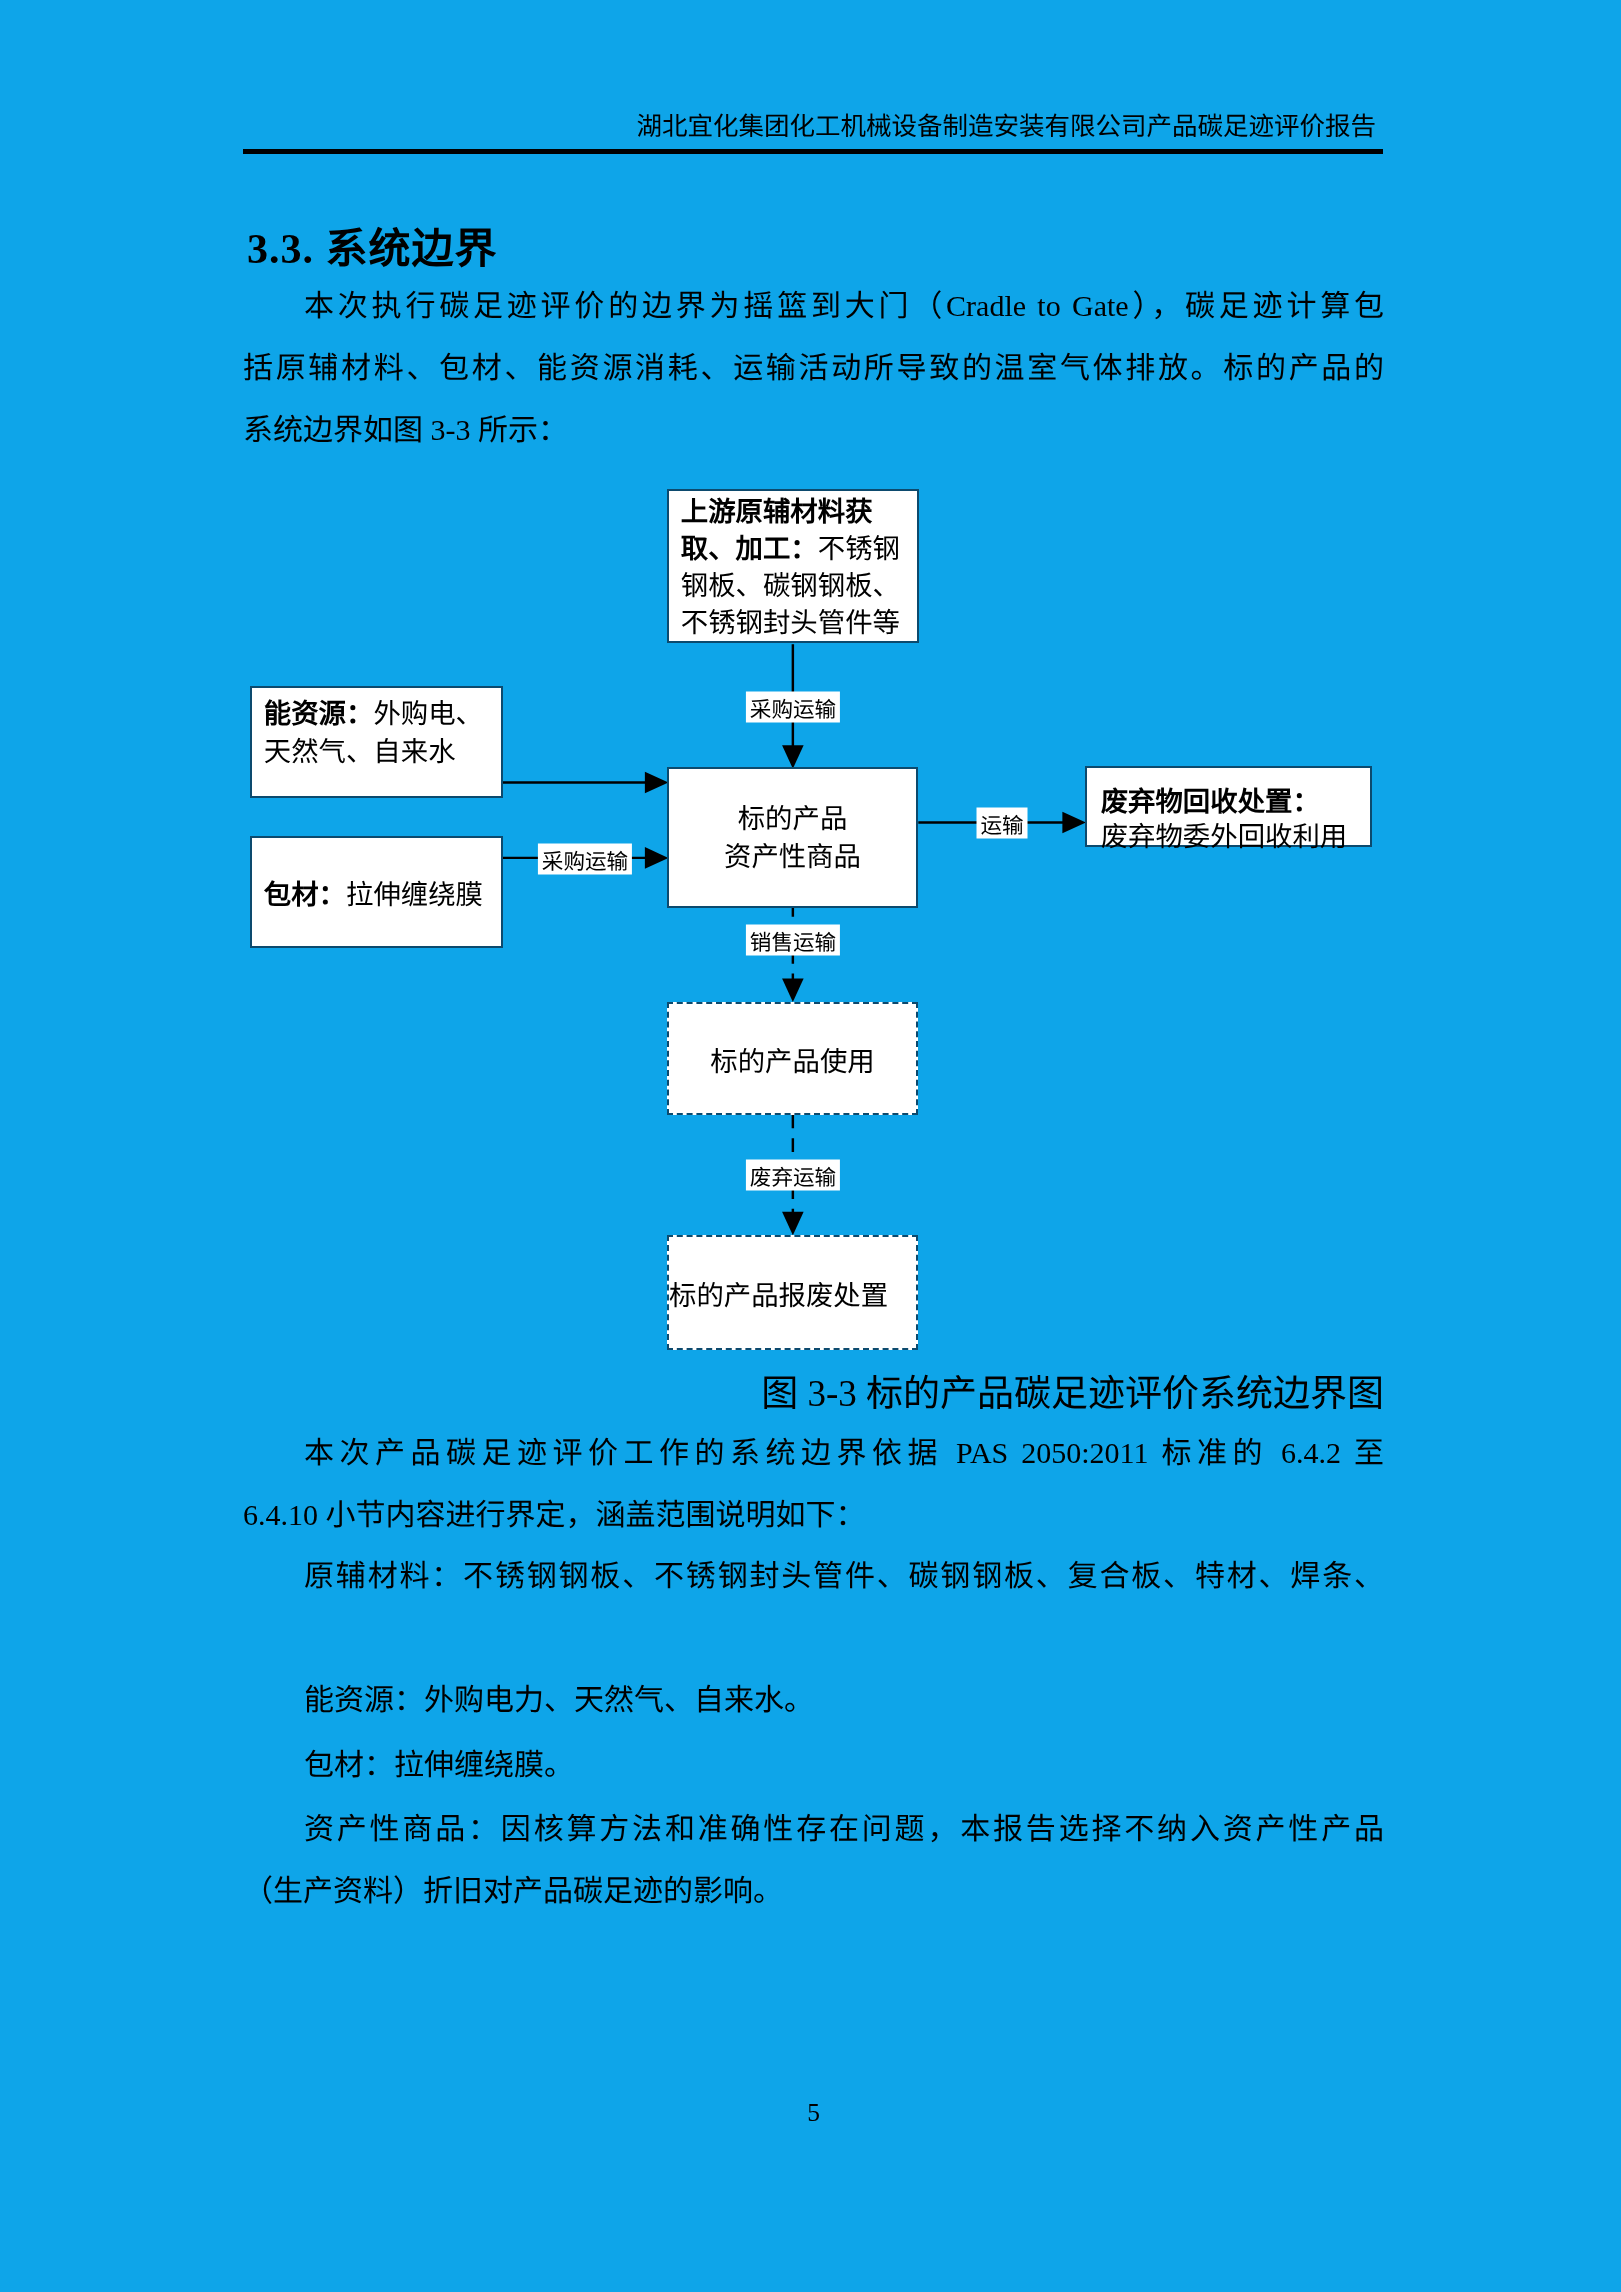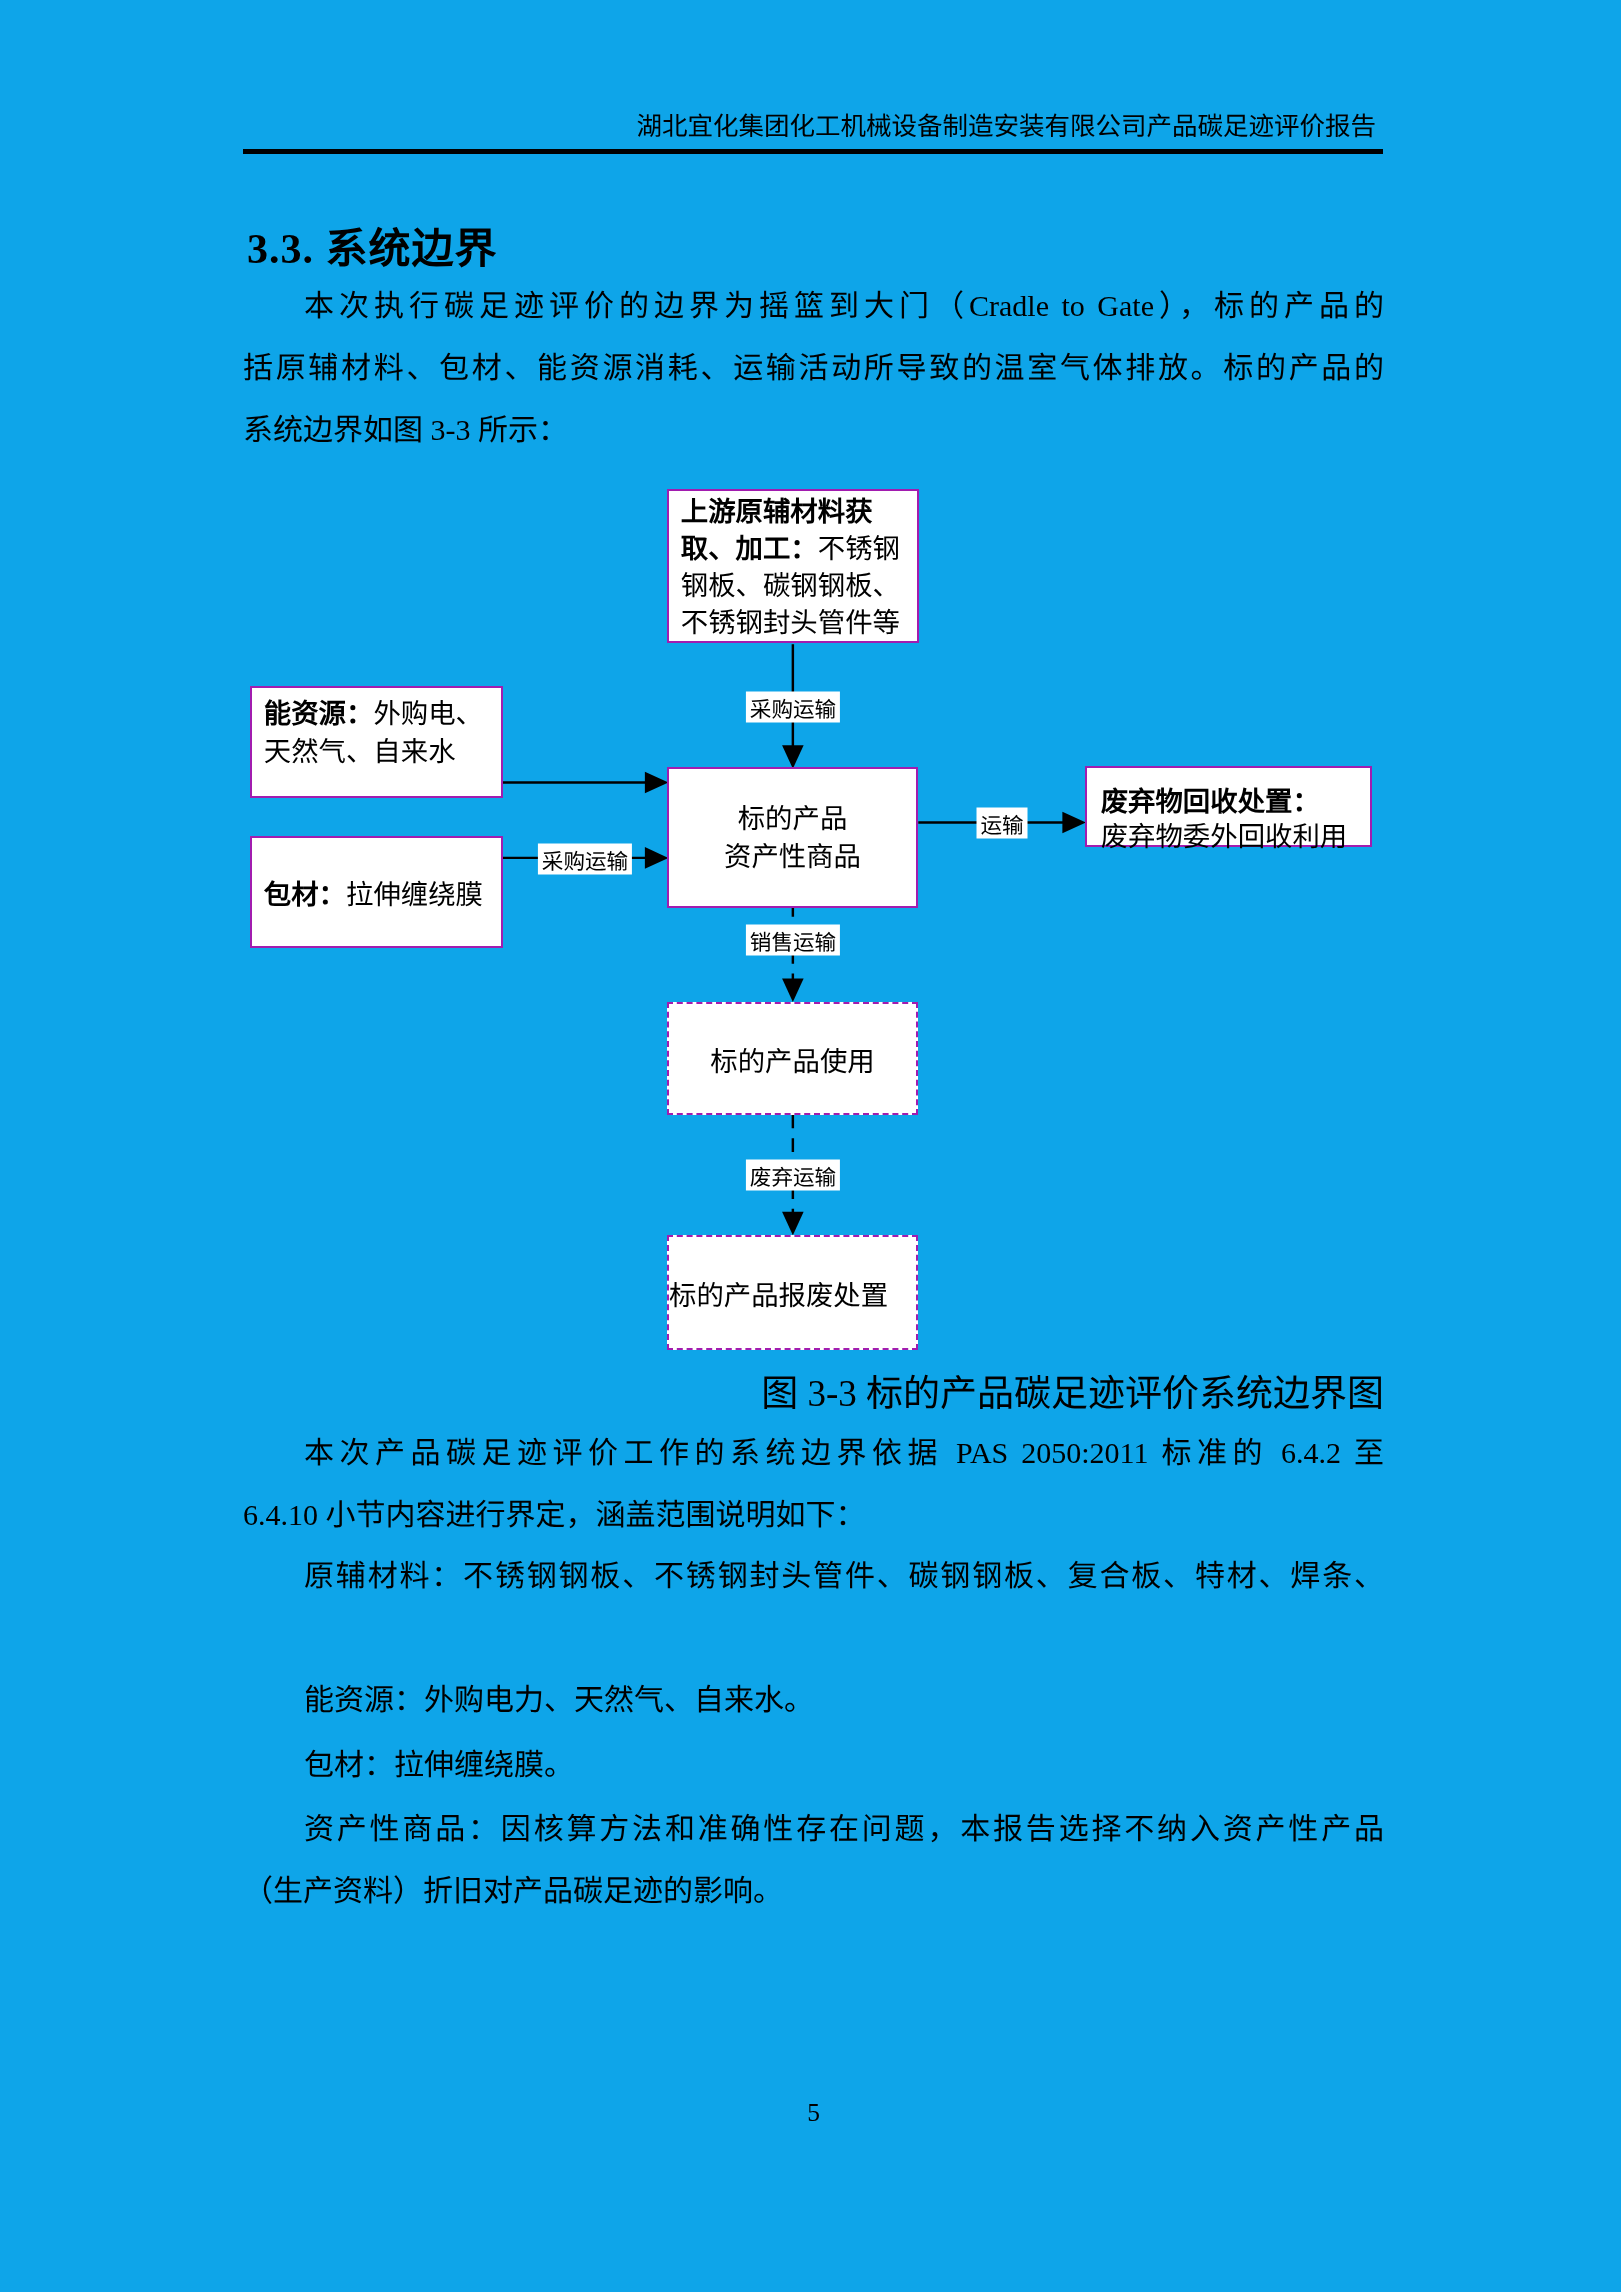--- a/index.html
+++ b/index.html
@@ -21,21 +21,21 @@
   .ind{text-indent:61px;}
   #p1{top:286px;}
   #p2{top:1433px;}
   #p3{top:1556px;}
   #p4{top:1680px;}
   #p5{top:1745px;}
   #p6{top:1809px;}
   
   .fig-caption{position:absolute;top:1374px;left:243px;width:1141px;text-align:right;font-size:37px;line-height:39px;}
   
-  .dbox{position:absolute;box-sizing:border-box;border:2px solid #a21caf;background:#fff;font-size:27.4px;z-index:2;}
+  .dbox{position:absolute;box-sizing:border-box;border:2px solid #0c4a6e;background:#fff;font-size:27.4px;z-index:2;}
   .dbox .b{font-weight:bold;}
   #box-upstream{left:667px;top:489px;width:252px;height:154px;padding:2.9px 11.8px;line-height:37px;}
   #box-energy{left:250px;top:686px;width:253px;height:112px;padding:6.9px 11.8px;line-height:38px;}
   #box-packaging{left:250px;top:836px;width:253px;height:112px;padding:0 11.8px;display:flex;align-items:center;}
   #box-production{left:667px;top:767px;width:251px;height:141px;display:flex;flex-direction:column;justify-content:center;align-items:center;line-height:38px;text-align:center;}
   #box-waste{left:1085px;top:766px;width:287px;height:81px;padding:16.7px 13.7px;line-height:35px;}
   #box-waste span{display:block;}
   .dashed{border-style:dashed;}
   #box-use{left:667px;top:1002px;width:251px;height:113px;display:flex;justify-content:center;align-items:center;}
   #box-disposal{left:667px;top:1235px;width:251px;height:115px;display:flex;align-items:center;}
@@ -49,21 +49,21 @@
 <body>
 
 <div class="page">
 
   <div class="header-title">湖北宜化集团化工机械设备制造安装有限公司产品碳足迹评价报告</div>
   <div class="header-rule"></div>
 
   <div class="section-heading">3.3. 系统边界</div>
 
   <div class="para" id="p1">
-    <span class="line jl ind">本次执行碳足迹评价的边界为摇篮到大门（Cradle to Gate），标的产品的</span>
+    <span class="line jl ind">本次执行碳足迹评价的边界为摇篮到大门（Cradle to Gate），碳足迹计算包</span>
     <span class="line jl">括原辅材料、包材、能资源消耗、运输活动所导致的温室气体排放。标的产品的</span>
     <span class="line">系统边界如图 3-3 所示：</span>
   </div>
 
   <svg class="flow-svg" viewBox="0 0 1654 2339" xmlns="http://www.w3.org/2000/svg">
 
     <line x1="809" y1="657" x2="809" y2="762" stroke="#000" stroke-width="2.5"></line>
     <polygon points="798,760 820,760 809,784" fill="#000"></polygon>
 
     <line x1="513" y1="798" x2="660" y2="798" stroke="#000" stroke-width="2.5"></line>

